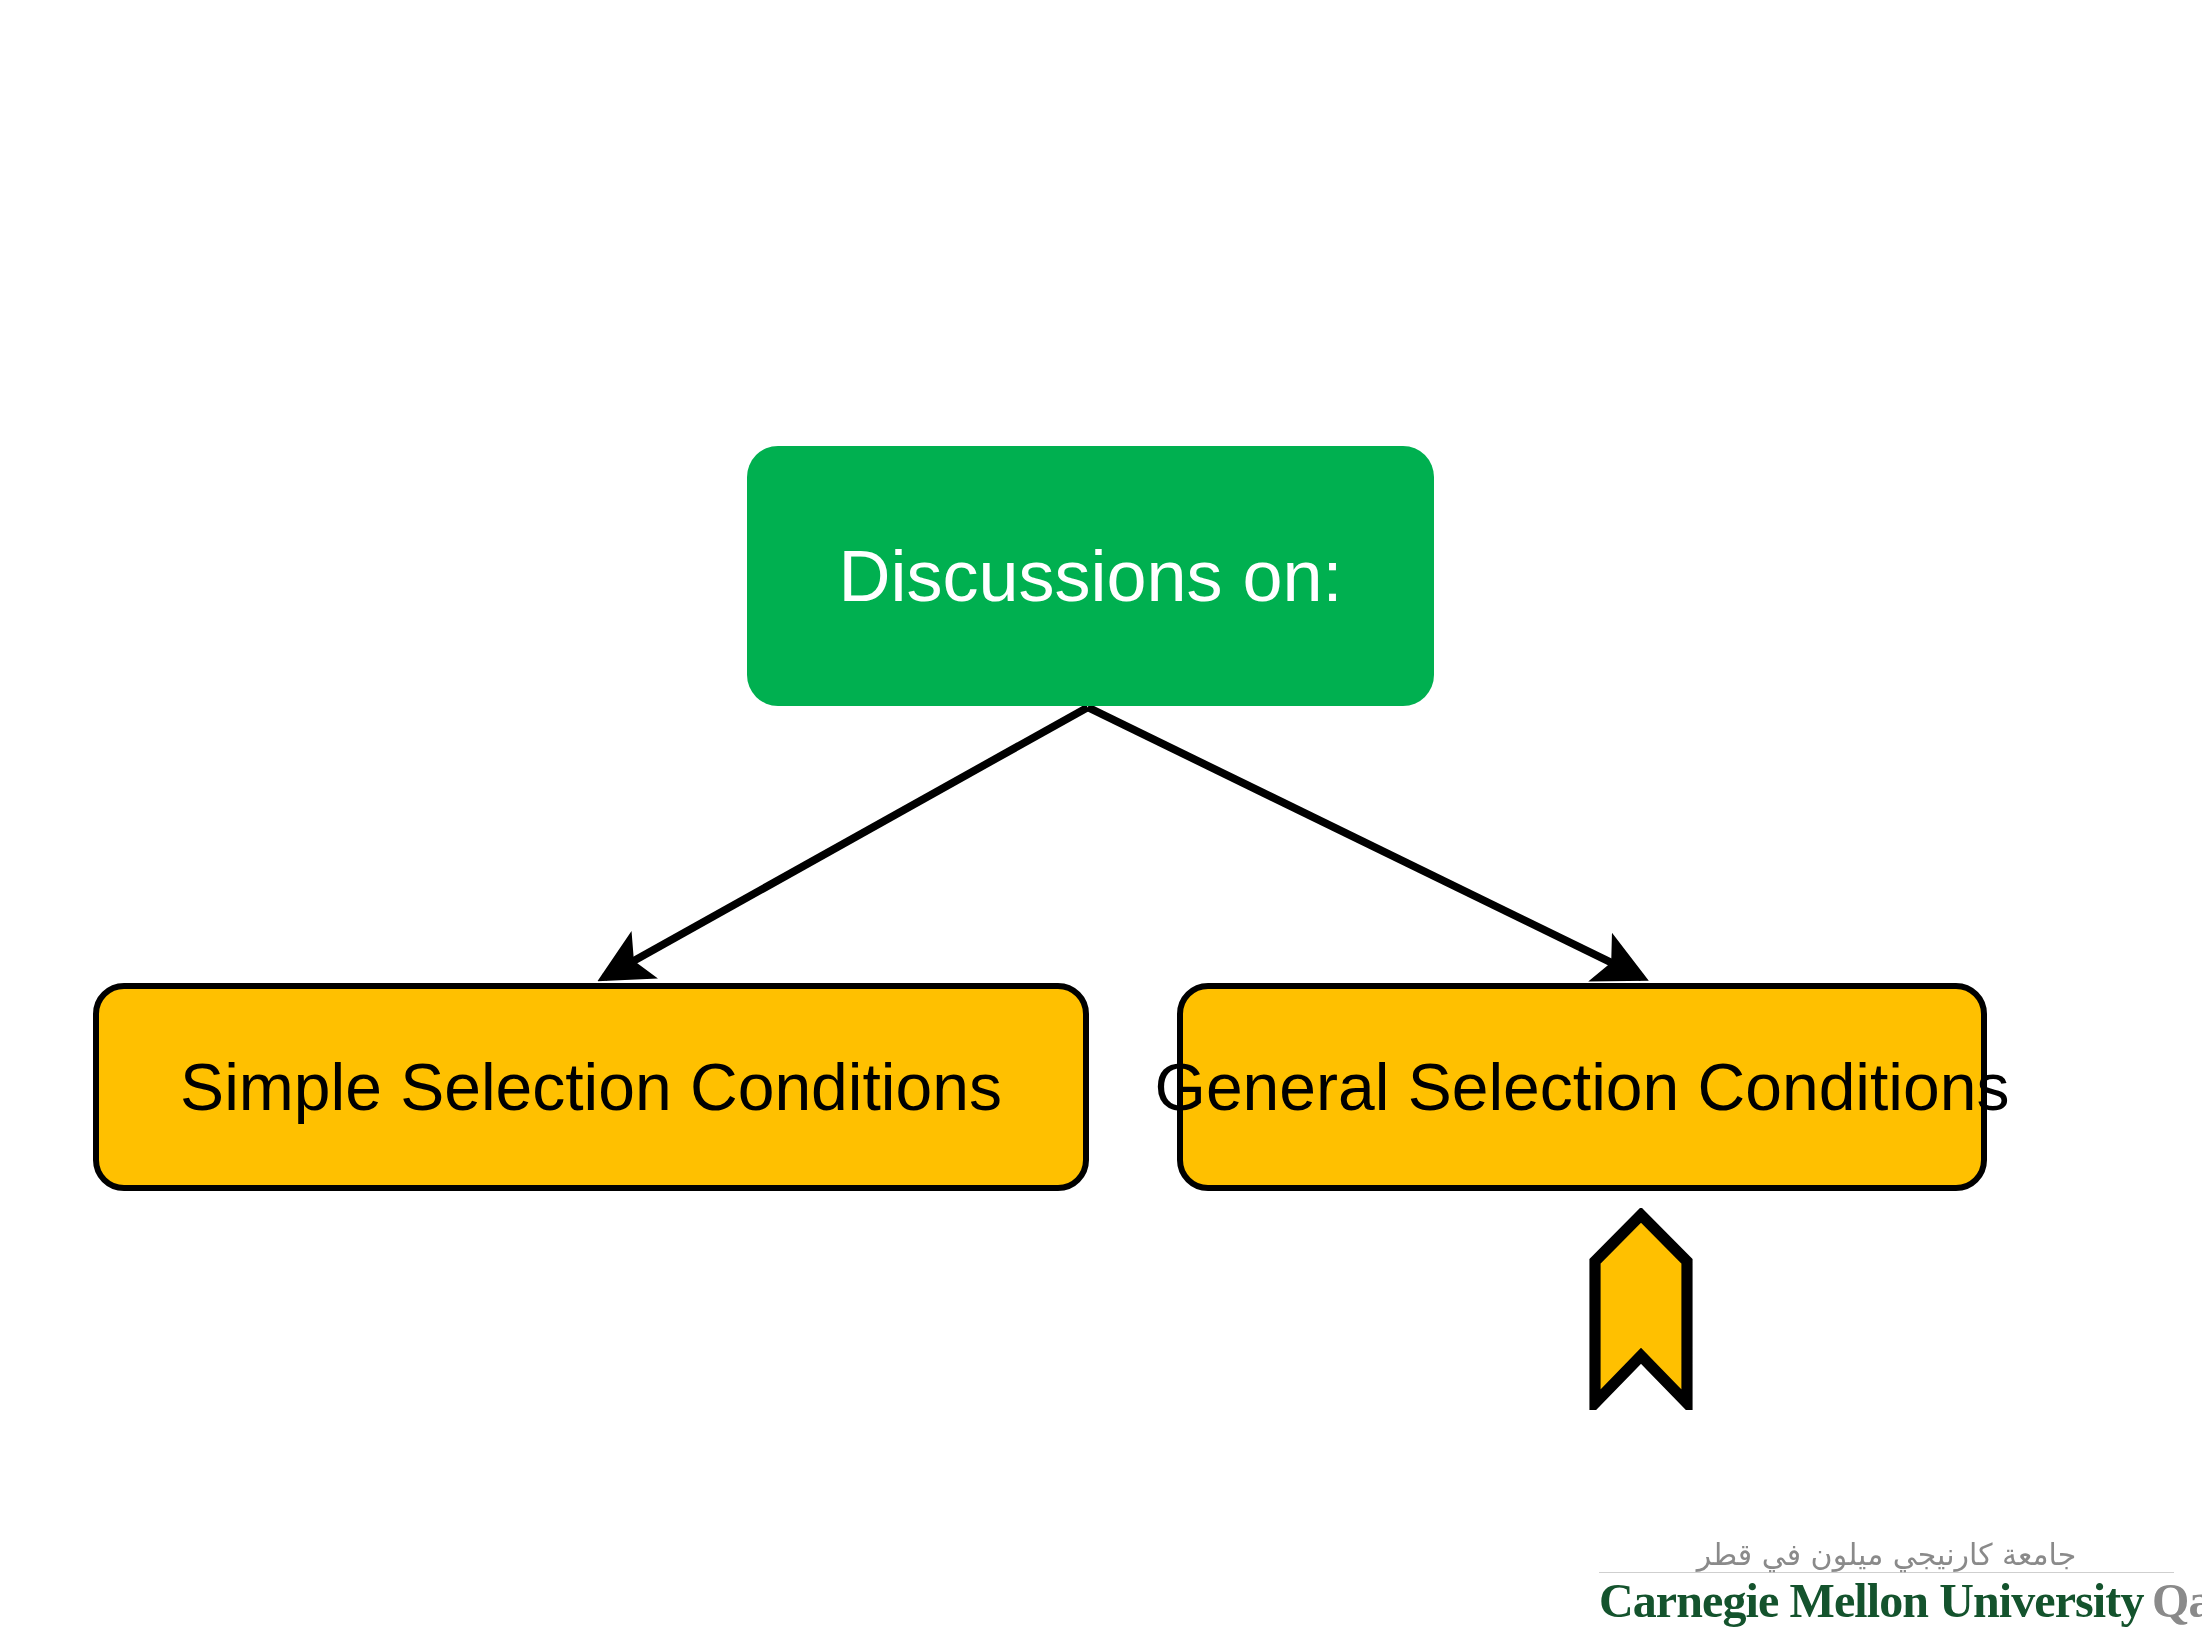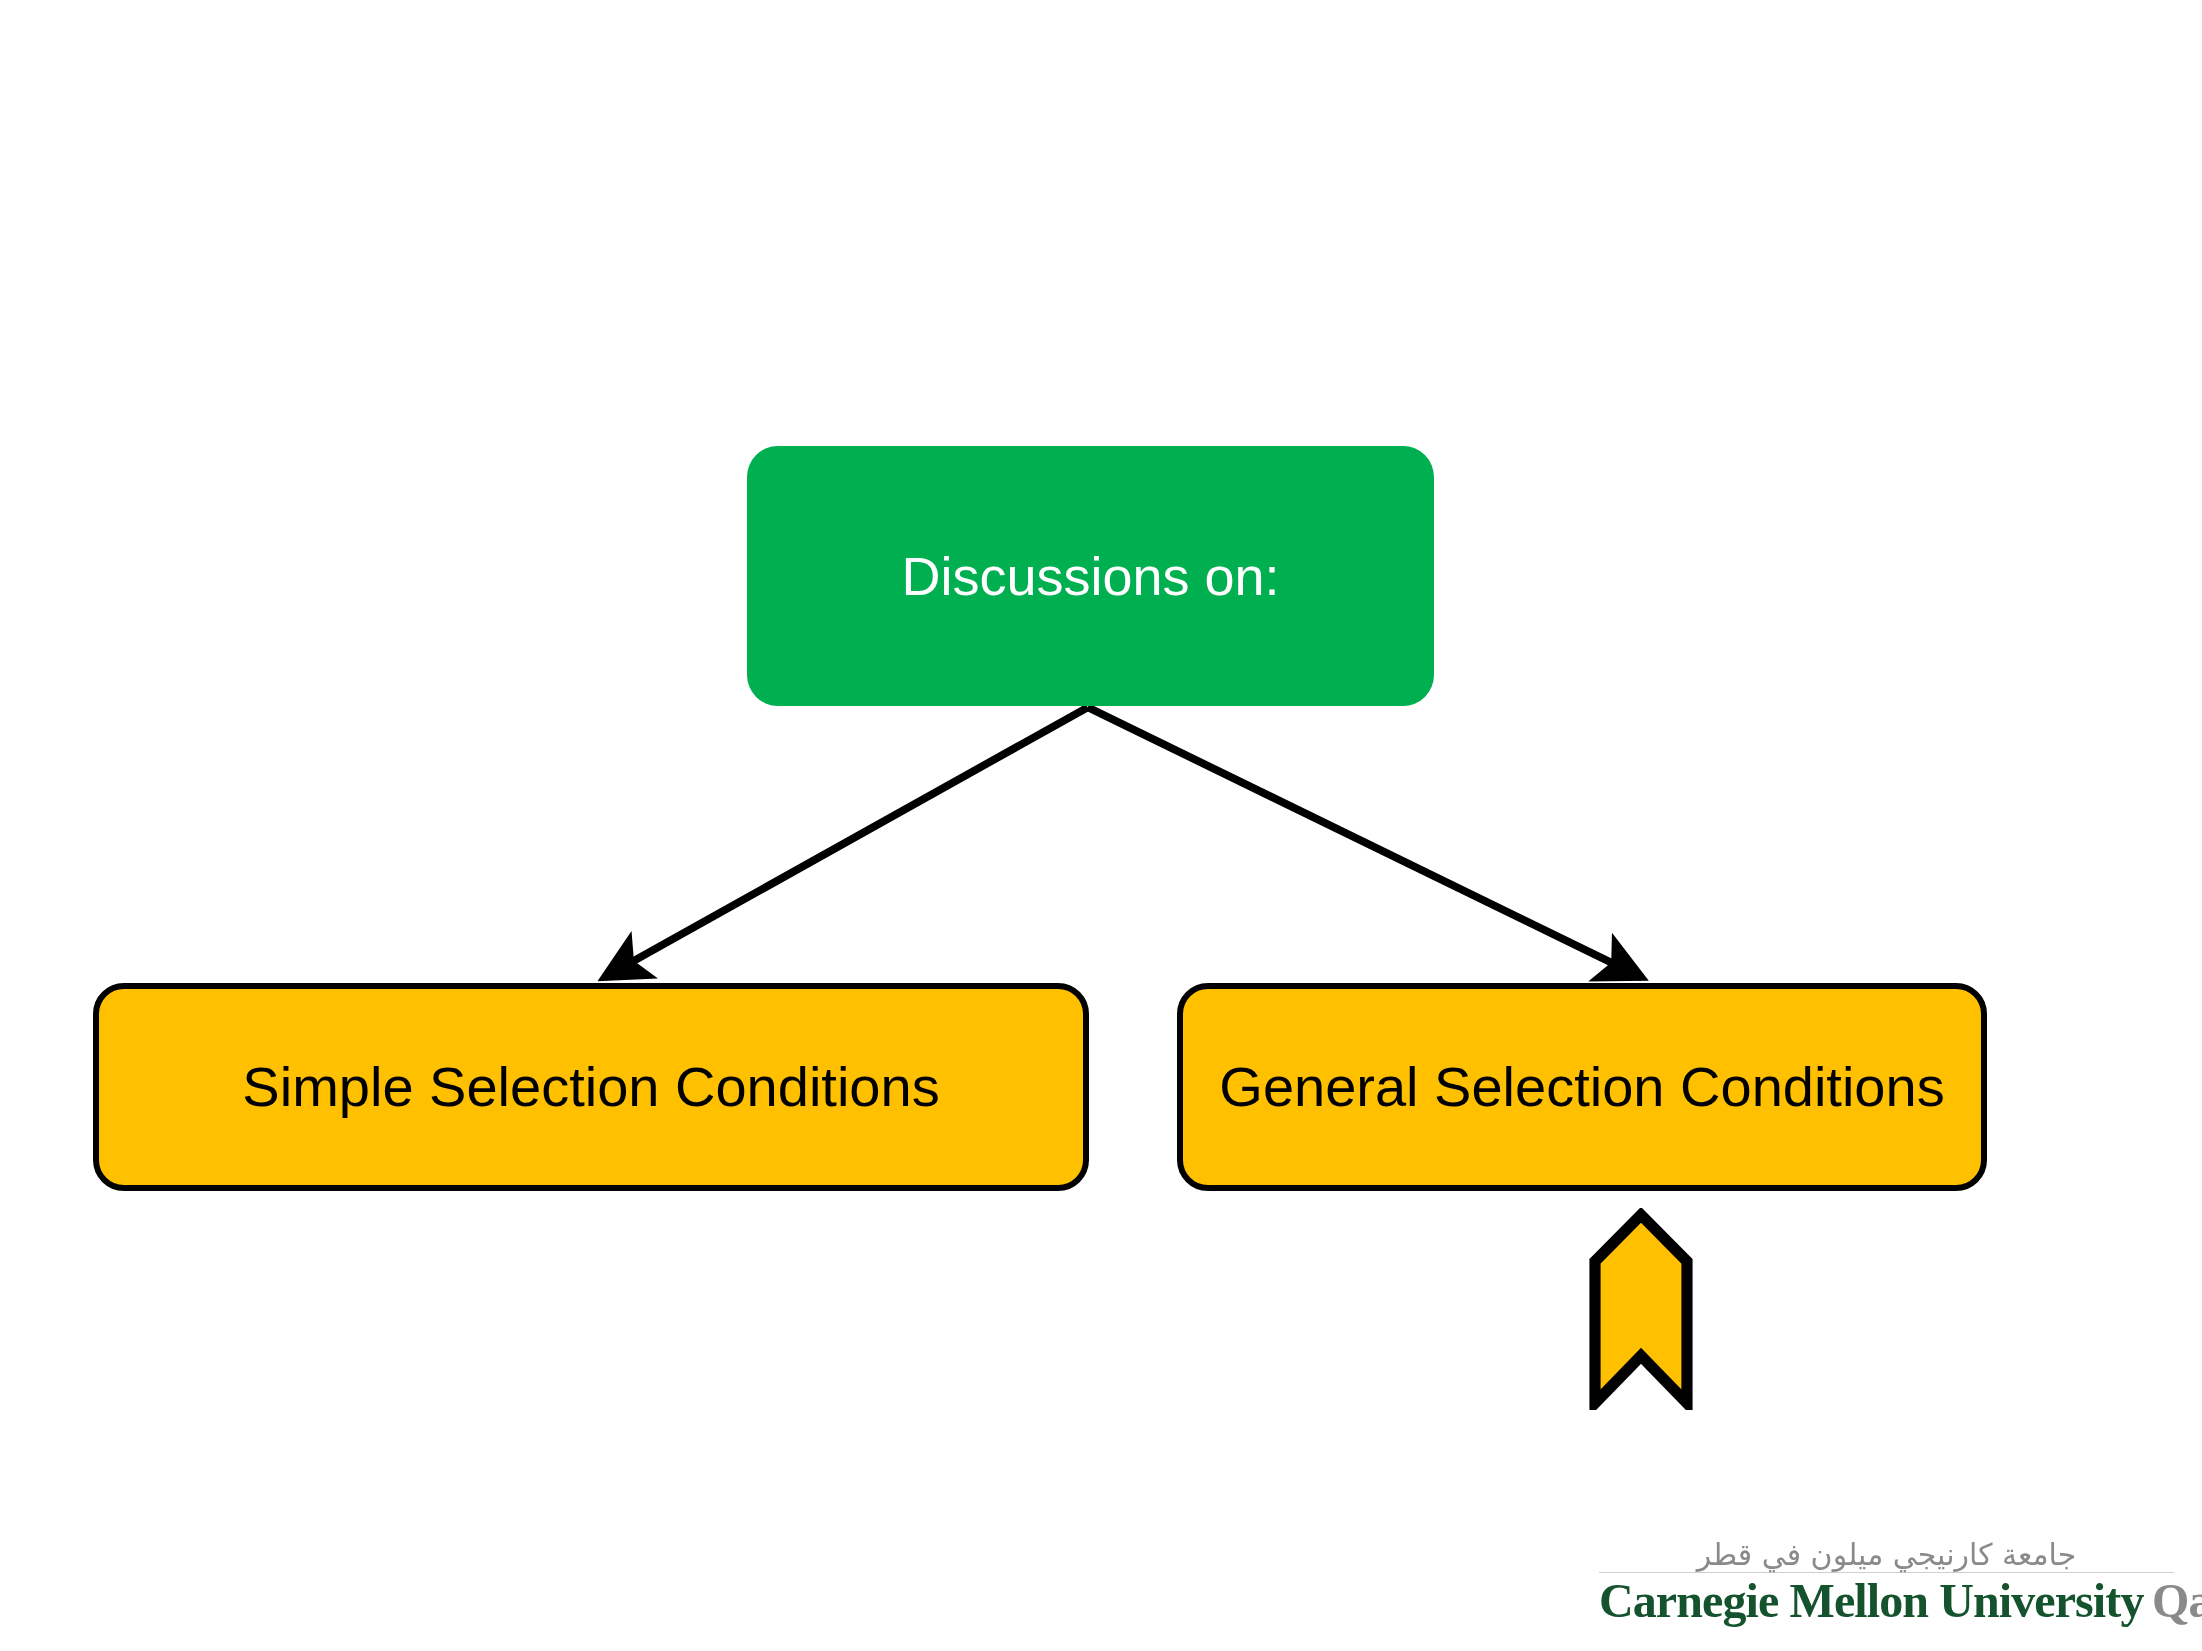--- a/index.html
+++ b/index.html
@@ -56,42 +56,42 @@
     background: #00B050;
     border-radius: 31px;
     display: flex;
     align-items: center;
     justify-content: center;
     box-sizing: border-box;
   }
   #root-node .node-label {
     color: #ffffff;
     font-family: "Liberation Sans", "DejaVu Sans", sans-serif;
-    font-size: 54px;
+    font-size: 72px;
     font-weight: 400;
     line-height: 1;
     white-space: nowrap;
     text-align: center;
   }
 
   
   .child-node {
     position: absolute;
     background: #FFC000;
     border: 6px solid #000000;
     border-radius: 31px;
     display: flex;
     align-items: center;
     justify-content: center;
     box-sizing: border-box;
   }
   .child-node .node-label {
     color: #000000;
     font-family: "Liberation Sans", "DejaVu Sans", sans-serif;
-    font-size: 56px;
+    font-size: 66px;
     font-weight: 400;
     line-height: 1;
     white-space: nowrap;
     text-align: center;
   }
   #child-node-simple {
     left: 93px;
     top: 983px;
     width: 996px;
     height: 208px;

